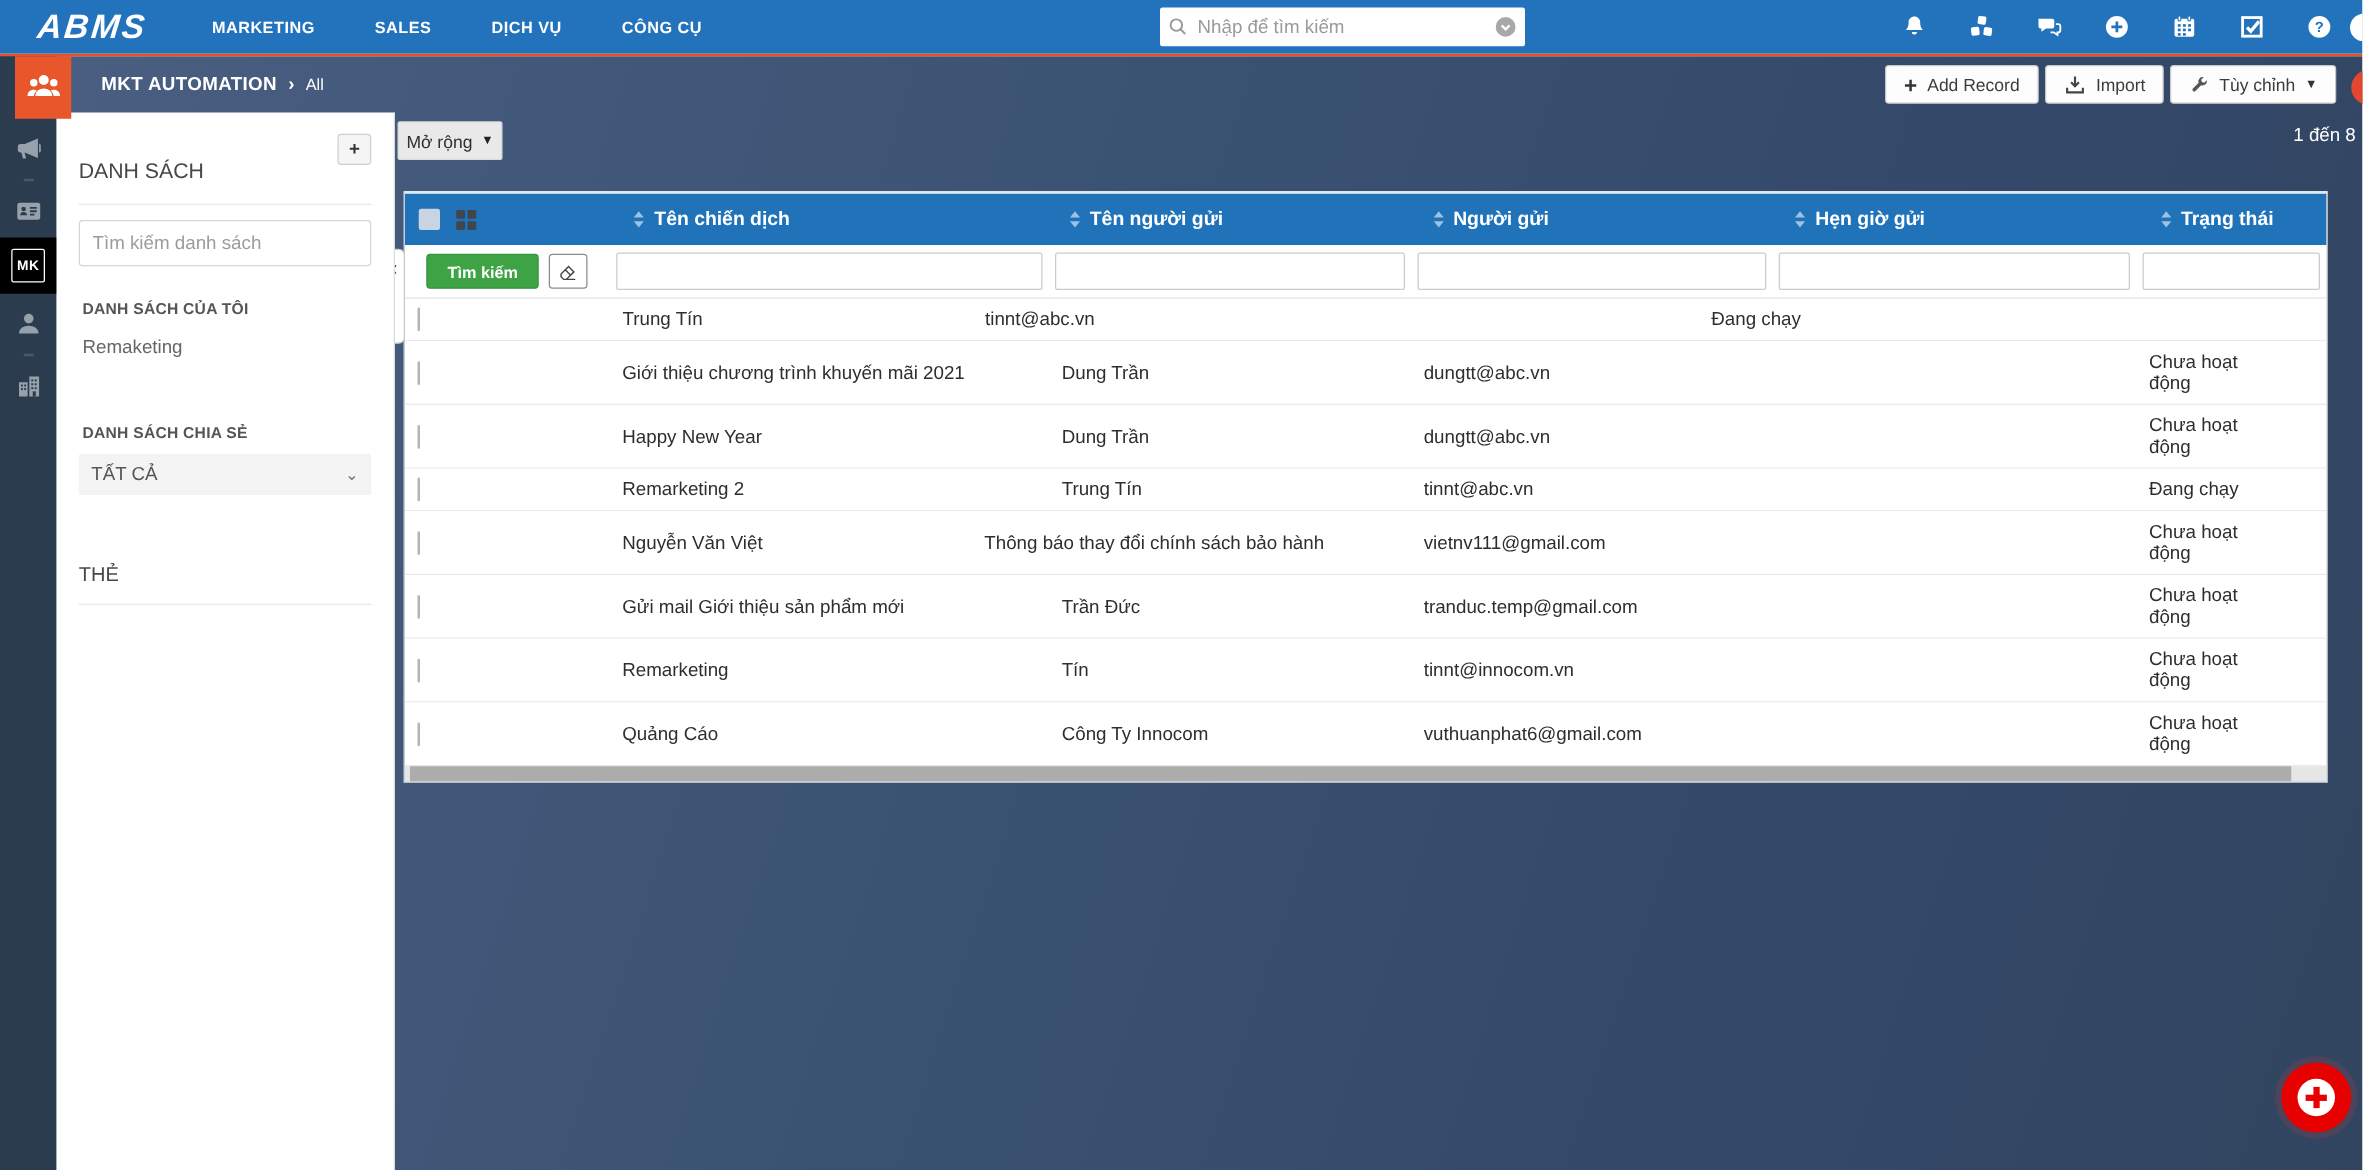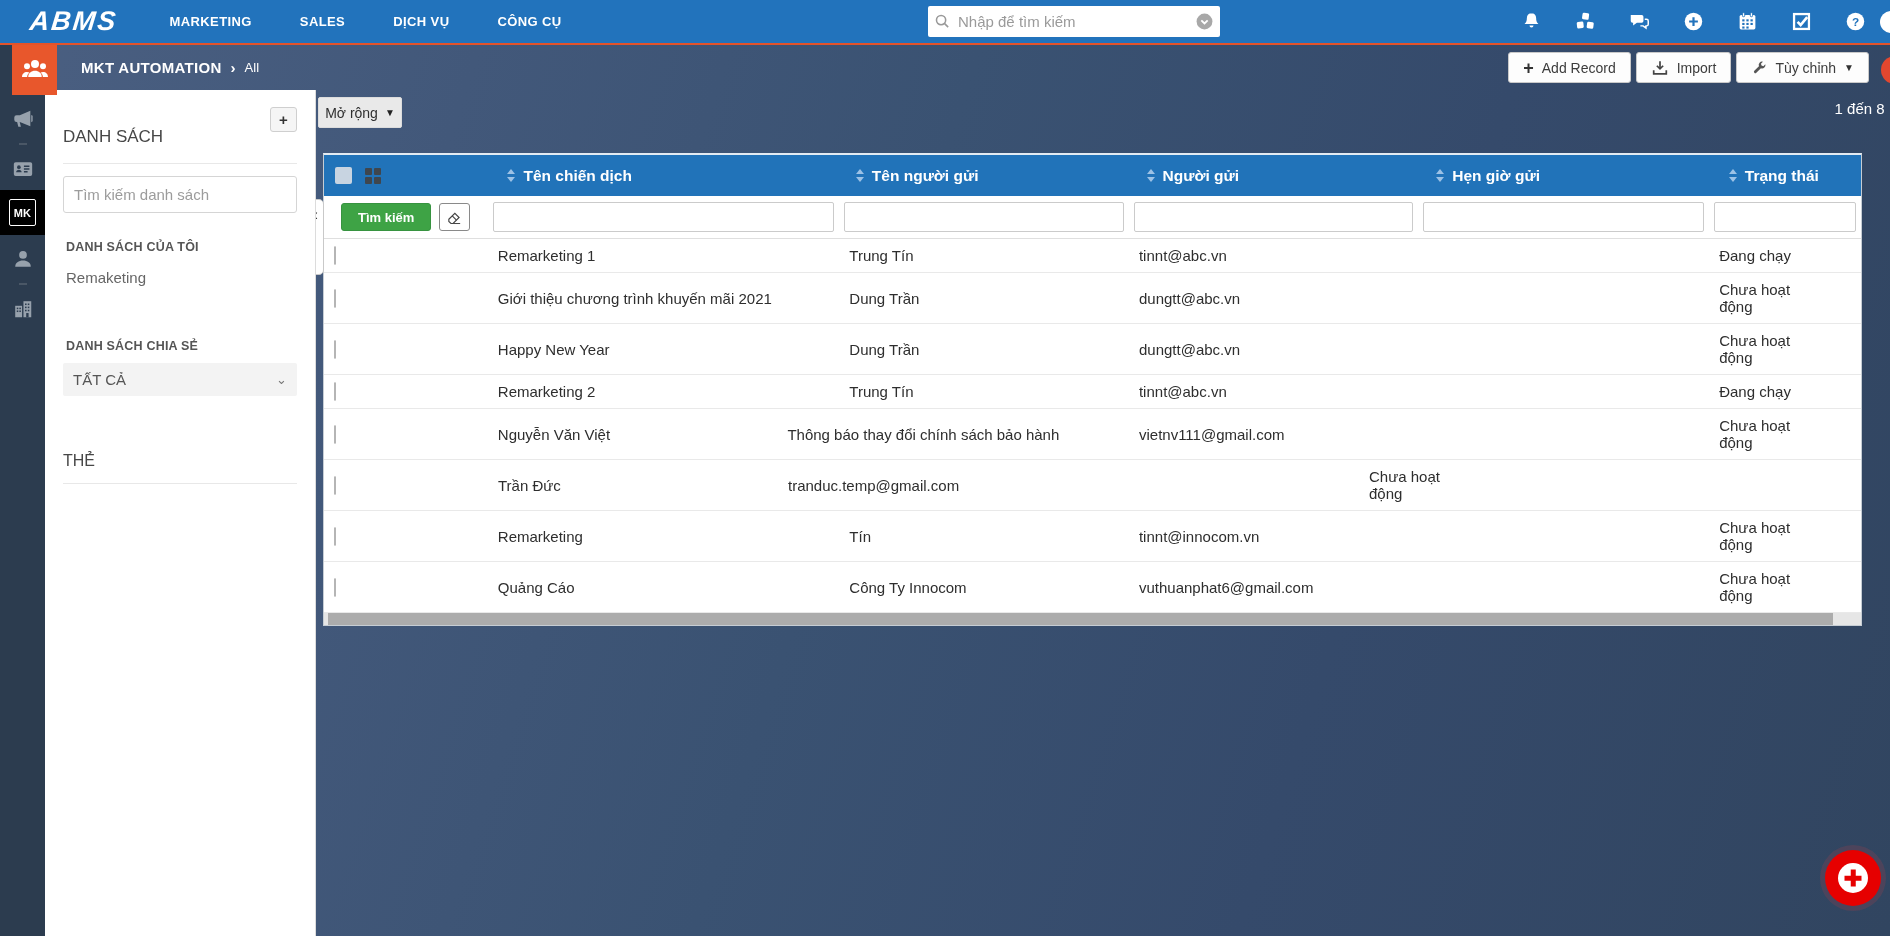--- a/index.html
+++ b/index.html
@@ -431,21 +431,20 @@
       <div class="fc fc1"><input type="text" style=""></div>
       <div class="fc fc2"><input type="text" style=""></div>
       <div class="fc fc3"><input type="text" style=""></div>
       <div class="fc fc4"><input type="text" style=""></div>
       <div class="fc fc5"><input type="text" style=""></div>
     </div>
 
     <div id="table-body">
   <div class="trow">
     <div class="td td0"><span class="rcb"></span></div>
-    <div class="td td1"><span>Remarketing 1</span></div>
     <div class="td td2"><span>Trung Tín</span></div>
     <div class="td td3"><span>tinnt@abc.vn</span></div>
     <div class="td td4"><span></span></div>
     <div class="td td5"><span>Đang chạy</span></div>
   </div>
 
   <div class="trow">
     <div class="td td0"><span class="rcb"></span></div>
     <div class="td td1"><span>Giới thiệu chương trình khuyến mãi 2021</span></div>
     <div class="td td2"><span>Dung Trần</span></div>
@@ -476,20 +475,21 @@
     <div class="td td0"><span class="rcb"></span></div>
     <div class="td td2"><span>Nguyễn Văn Việt</span></div>
     <div class="td td1"><span>Thông báo thay đổi chính sách bảo hành</span></div>
     <div class="td td3"><span>vietnv111@gmail.com</span></div>
     <div class="td td4"><span></span></div>
     <div class="td td5"><span>Chưa hoạt động</span></div>
   </div>
 
   <div class="trow">
     <div class="td td0"><span class="rcb"></span></div>
+    <div class="td td1"><span>Gửi mail Giới thiệu sản phẩm mới</span></div>
     <div class="td td2"><span>Trần Đức</span></div>
     <div class="td td3"><span>tranduc.temp@gmail.com</span></div>
     <div class="td td4"><span></span></div>
     <div class="td td5"><span>Chưa hoạt động</span></div>
   </div>
 
   <div class="trow">
     <div class="td td0"><span class="rcb"></span></div>
     <div class="td td1"><span>Remarketing</span></div>
     <div class="td td2"><span>Tín</span></div>

